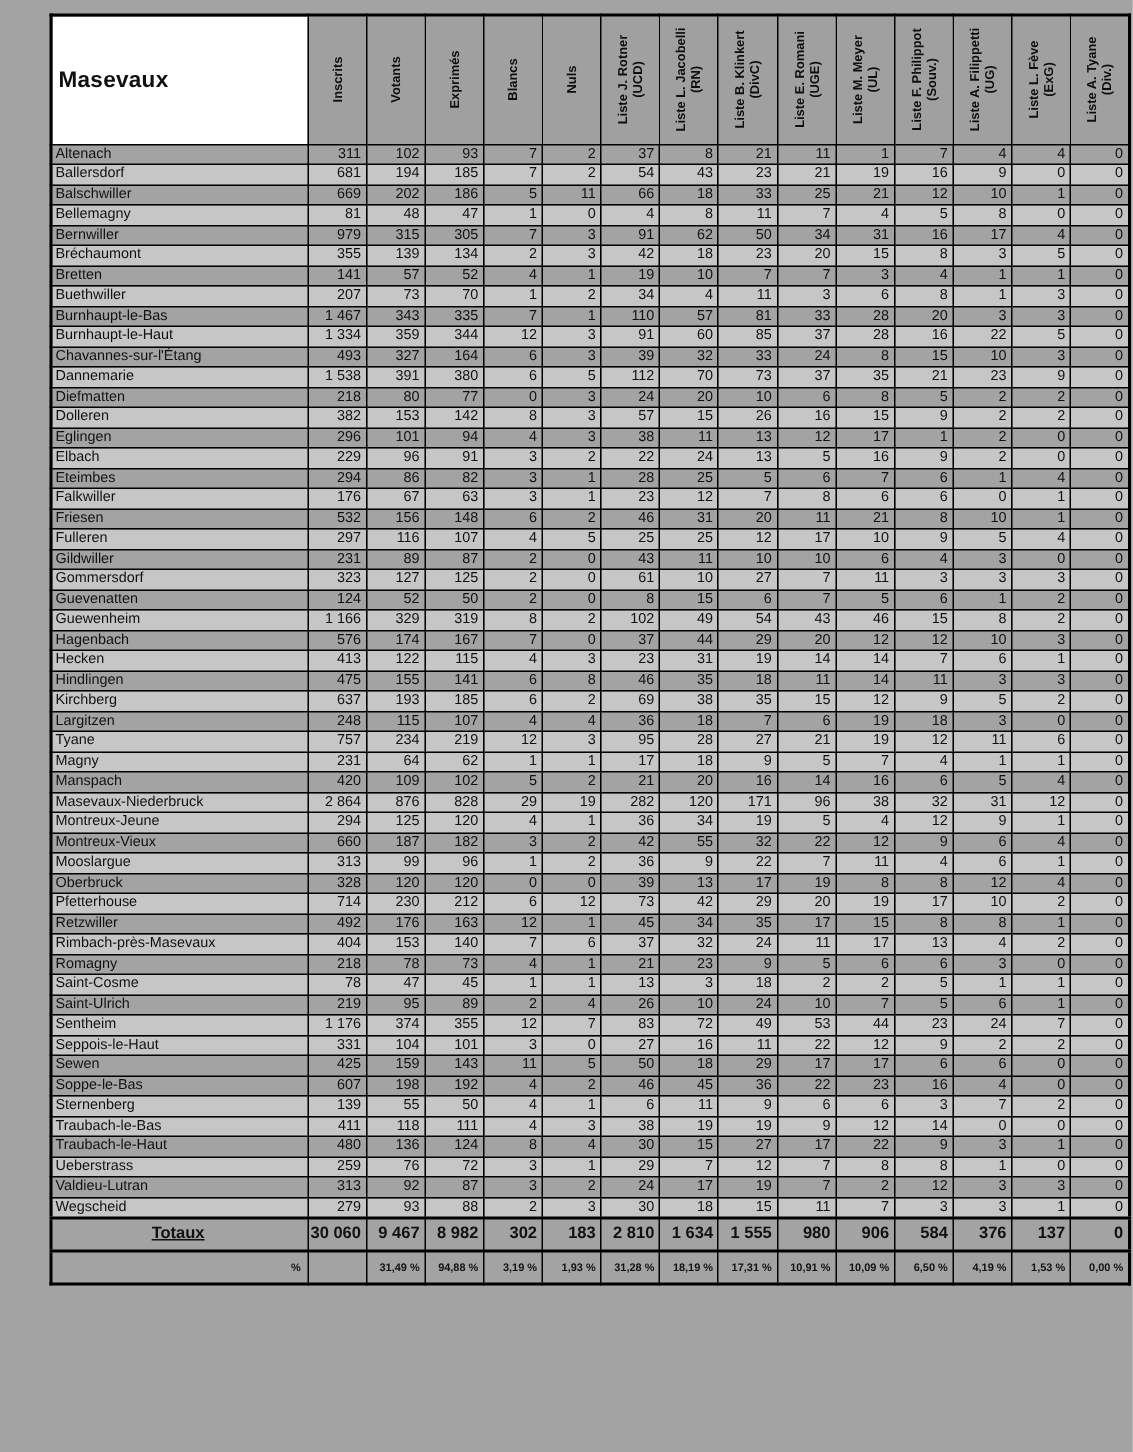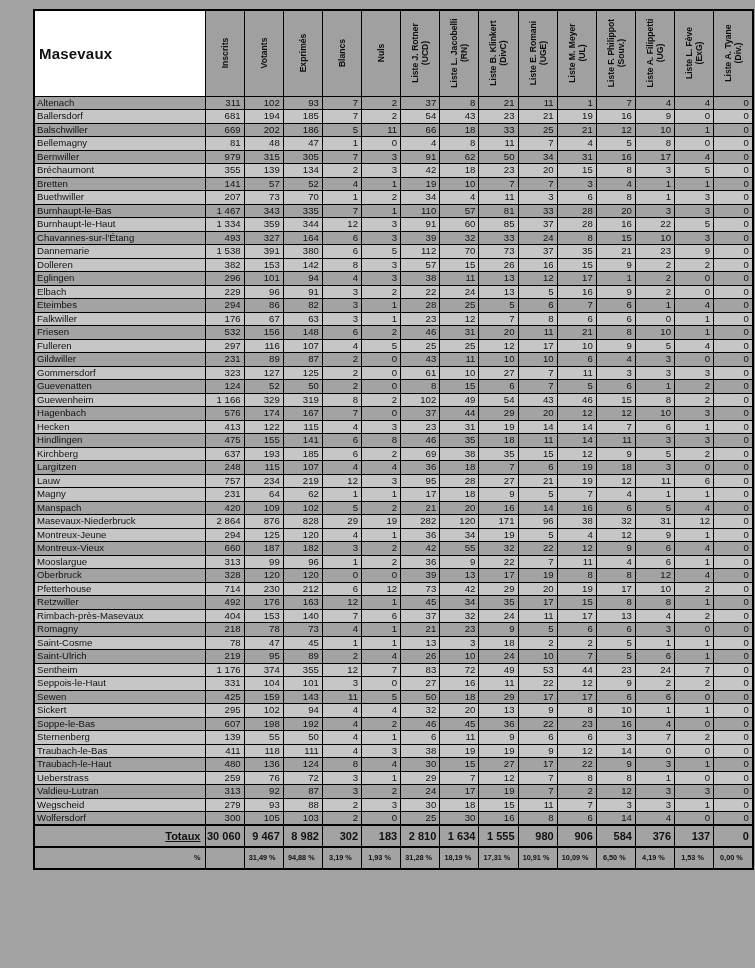--- a/index.html
+++ b/index.html
@@ -39,23 +39,23 @@
     font-size:9.6px;text-align:left;padding-left:2px;line-height:1;
     white-space:nowrap;
   }
   td.num{
     font-size:9.6px;text-align:right;padding-right:3px;line-height:1;
     white-space:nowrap;
   }
   
   tr.totals-row{height:22px;border-top:2px solid #000;}
   tr.totals-row td{font-weight:bold;font-size:11px;}
-  tr.totals-row td.name{text-align:right;padding-right:4px;text-decoration:underline;}
+  tr.totals-row td.name{text-align:center;padding-right:4px;text-decoration:underline;}
   tr.pct-row{height:22px;border-top:2px solid #000;}
-  tr.pct-row td{font-size:7.3px;font-weight:bold;text-align:center;}
+  tr.pct-row td{font-size:7.3px;font-weight:bold;}
   tr.pct-row td.name{text-align:right;padding-right:4px;}
 </style>
 </head>
 <body>
 
 <div class="sheet">
   <table class="results">
     <colgroup id="colgroup">
         <col class="name-col">
         <col class="num-col">
@@ -318,20 +318,37 @@
           <td class="num">112</td>
           <td class="num">70</td>
           <td class="num">73</td>
           <td class="num">37</td>
           <td class="num">35</td>
           <td class="num">21</td>
           <td class="num">23</td>
           <td class="num">9</td>
           <td class="num">0</td>
         </tr>
+        <tr>
+          <td class="name">Diefmatten</td>
+          <td class="num">218</td>
+          <td class="num">80</td>
+          <td class="num">77</td>
+          <td class="num">0</td>
+          <td class="num">3</td>
+          <td class="num">24</td>
+          <td class="num">20</td>
+          <td class="num">10</td>
+          <td class="num">6</td>
+          <td class="num">8</td>
+          <td class="num">5</td>
+          <td class="num">2</td>
+          <td class="num">2</td>
+          <td class="num">0</td>
+        </tr>
         <tr class="stripe">
           <td class="name">Dolleren</td>
           <td class="num">382</td>
           <td class="num">153</td>
           <td class="num">142</td>
           <td class="num">8</td>
           <td class="num">3</td>
           <td class="num">57</td>
           <td class="num">15</td>
           <td class="num">26</td>
@@ -591,21 +608,21 @@
           <td class="num">18</td>
           <td class="num">7</td>
           <td class="num">6</td>
           <td class="num">19</td>
           <td class="num">18</td>
           <td class="num">3</td>
           <td class="num">0</td>
           <td class="num">0</td>
         </tr>
         <tr class="stripe">
-          <td class="name">Lauw</td>
+          <td class="name">Tyane</td>
           <td class="num">757</td>
           <td class="num">234</td>
           <td class="num">219</td>
           <td class="num">12</td>
           <td class="num">3</td>
           <td class="num">95</td>
           <td class="num">28</td>
           <td class="num">27</td>
           <td class="num">21</td>
           <td class="num">19</td>
@@ -879,37 +896,20 @@
           <td class="num">50</td>
           <td class="num">18</td>
           <td class="num">29</td>
           <td class="num">17</td>
           <td class="num">17</td>
           <td class="num">6</td>
           <td class="num">6</td>
           <td class="num">0</td>
           <td class="num">0</td>
         </tr>
-        <tr class="stripe">
-          <td class="name">Sickert</td>
-          <td class="num">295</td>
-          <td class="num">102</td>
-          <td class="num">94</td>
-          <td class="num">4</td>
-          <td class="num">4</td>
-          <td class="num">32</td>
-          <td class="num">20</td>
-          <td class="num">13</td>
-          <td class="num">9</td>
-          <td class="num">8</td>
-          <td class="num">10</td>
-          <td class="num">1</td>
-          <td class="num">1</td>
-          <td class="num">0</td>
-        </tr>
         <tr>
           <td class="name">Soppe-le-Bas</td>
           <td class="num">607</td>
           <td class="num">198</td>
           <td class="num">192</td>
           <td class="num">4</td>
           <td class="num">2</td>
           <td class="num">46</td>
           <td class="num">45</td>
           <td class="num">36</td>
@@ -1013,37 +1013,20 @@
           <td class="num">2</td>
           <td class="num">3</td>
           <td class="num">30</td>
           <td class="num">18</td>
           <td class="num">15</td>
           <td class="num">11</td>
           <td class="num">7</td>
           <td class="num">3</td>
           <td class="num">3</td>
           <td class="num">1</td>
-          <td class="num">0</td>
-        </tr>
-        <tr>
-          <td class="name">Wolfersdorf</td>
-          <td class="num">300</td>
-          <td class="num">105</td>
-          <td class="num">103</td>
-          <td class="num">2</td>
-          <td class="num">0</td>
-          <td class="num">25</td>
-          <td class="num">30</td>
-          <td class="num">16</td>
-          <td class="num">8</td>
-          <td class="num">6</td>
-          <td class="num">14</td>
-          <td class="num">4</td>
-          <td class="num">0</td>
           <td class="num">0</td>
         </tr>
       </tbody>
     <tfoot id="tfoot">
         <tr class="totals-row">
           <td class="name">Totaux</td>
           <td class="num">30 060</td>
           <td class="num">9 467</td>
           <td class="num">8 982</td>
           <td class="num">302</td>

